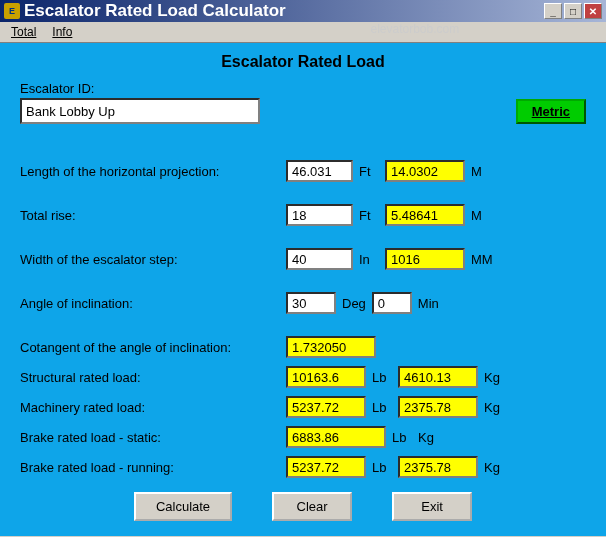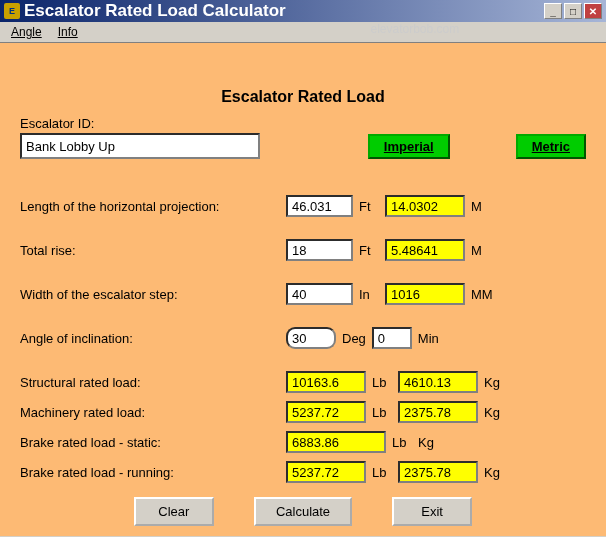--- a/index.html
+++ b/index.html
@@ -70,27 +70,26 @@
       gap: 10px;
       border-bottom: 1px solid #808080;
     }
     .menu-item {
       font-size: 12px;
       cursor: pointer;
       padding: 1px 3px;
       text-decoration: underline;
     }
     .main-window {
-      background: #fdba74;
+      background: #0ea5e9;
       padding: 10px 20px;
       height: calc(537px - 22px - 22px);
       display: flex;
       flex-direction: column;
       gap: 6px;
-      justify-content: flex-end;
     }
     .page-title {
       text-align: center;
       font-size: 16px;
       font-weight: bold;
       margin-bottom: 4px;
     }
     .row {
       display: flex;
       align-items: center;
@@ -199,33 +198,32 @@
   </div>
   <span class="title-bar-url">elevatorbob.com</span>
   <div class="title-bar-buttons">
     <button class="tb-btn">_</button>
     <button class="tb-btn">□</button>
     <button class="tb-btn close">✕</button>
   </div>
 </div>
 
 <div class="menu-bar">
-  <span class="menu-item">Angle</span>
+  <span class="menu-item">Total</span>
   <span class="menu-item">Info</span>
 </div>
 
 <div class="main-window">
   <div class="page-title">Escalator Rated Load</div>
 
   <div>
     <div class="escalator-id-label">Escalator ID:</div>
     <div class="row" style="margin-top:2px;gap:23px;">
       <input class="input-white escalator-id-input" type="text" value="Bank Lobby Up" style="">
       <div style="flex:1"></div>
-      <button class="btn-imperial">Imperial</button>
       <div style="width:20px;"></div>
       <button class="btn-metric">Metric</button>
     </div>
   </div>
 
   <div class="divider"></div>
 
   <div class="field-row">
     <span class="field-label">Length of the horizontal projection:</span>
     <input class="input-white input-sm" type="text" value="46.031" style="">
@@ -245,28 +243,32 @@
   <div class="field-row">
     <span class="field-label">Width of the escalator step:</span>
     <input class="input-white input-sm" type="text" value="40" style="">
     <span class="unit-label">In</span>
     <input class="input-yellow input-sm-yellow" type="text" value="1016" style="">
     <span class="unit-label">MM</span>
   </div>
 
   <div class="field-row">
     <span class="field-label">Angle of inclination:</span>
-    <input class="input-white input-sm" style="width: 50px; border-radius: 9px;" type="text" value="30">
+    <input class="input-white input-sm" style="width: 50px;" type="text" value="30">
     <span class="unit-label">Deg</span>
     <input class="input-white" style="width: 40px; height: 22px;" type="text" value="0">
     <span class="unit-label">Min</span>
   </div>
 
   <div class="divider"></div>
 
+  <div class="calc-row">
+    <span class="calc-label">Cotangent of the angle of inclination:</span>
+    <input class="input-yellow" style="width: 90px; height: 22px;" type="text" value="1.732050">
+  </div>
 
   <div class="calc-row">
     <span class="calc-label">Structural rated load:</span>
     <input class="input-yellow" style="width: 80px; height: 22px;" type="text" value="10163.6">
     <span class="unit-label">Lb</span>
     <input class="input-yellow" style="width: 80px; height: 22px;" type="text" value="4610.13">
     <span class="unit-label">Kg</span>
   </div>
 
   <div class="calc-row">
@@ -286,17 +288,17 @@
 
   <div class="calc-row">
     <span class="calc-label">Brake rated load - running:</span>
     <input class="input-yellow" style="width: 80px; height: 22px;" type="text" value="5237.72">
     <span class="unit-label">Lb</span>
     <input class="input-yellow" style="width: 80px; height: 22px;" type="text" value="2375.78">
     <span class="unit-label">Kg</span>
   </div>
 
   <div class="bottom-buttons">
+    <button class="btn-action">Calculate</button>
     <button class="btn-action">Clear</button>
-    <button class="btn-action">Calculate</button>
     <button class="btn-action">Exit</button>
   </div>
 </div>
 
 </body></html>

